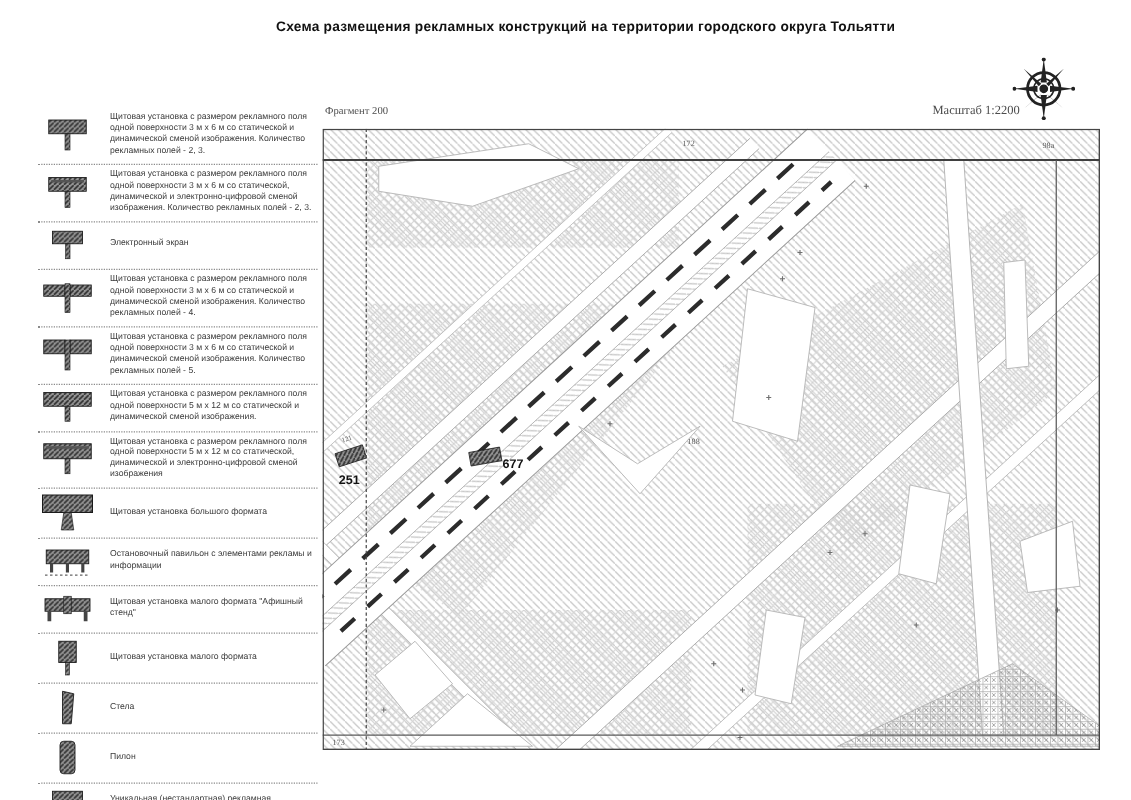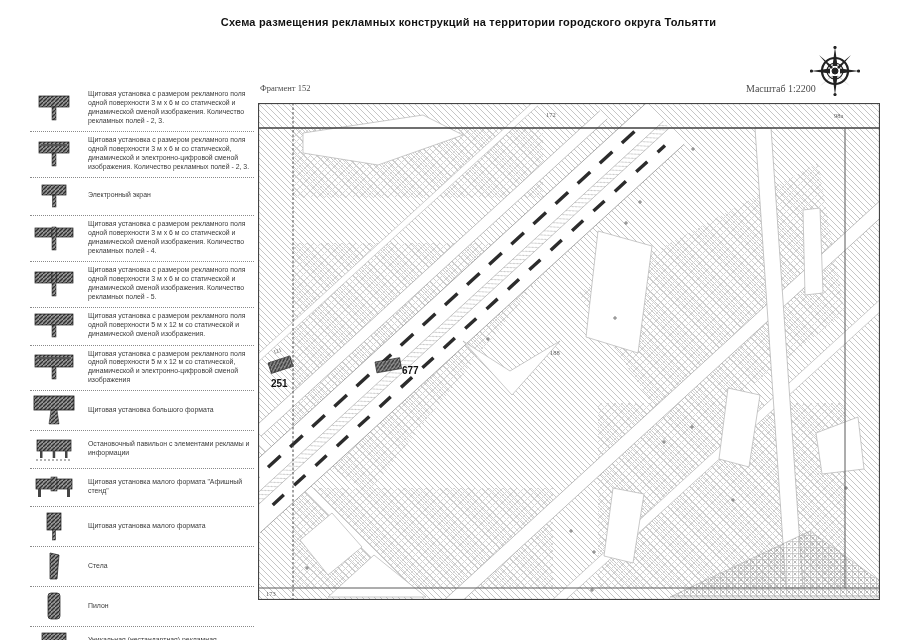--- a/index.html
+++ b/index.html
@@ -203,21 +203,21 @@
           <rect x="14" y="19" width="2" height="7" fill="#444"></rect>
           <rect x="22" y="19" width="2" height="7" fill="#444"></rect>
           <rect x="30" y="19" width="2" height="7" fill="#444"></rect>
         </svg>
     </span>
     <span class="legend-label">Уникальная (нестандартная) рекламная конструкция</span>
   </div>
 
 </div>
 
-<div class="map-fragment-label">Фрагмент 152</div>
+<div class="map-fragment-label">Фрагмент 200</div>
 <div class="map-scale-label">Масштаб 1:2200</div>
 
 <svg class="compass" viewBox="0 0 50 50">
   <g stroke="#222" fill="none">
     <circle cx="25" cy="25" r="13" stroke-width="2.2"></circle>
     <circle cx="25" cy="25" r="8" stroke-width="1.2"></circle>
     <circle cx="25" cy="25" r="3" fill="#222"></circle>
   </g>
   <g fill="#222">
     <polygon points="25,1 27.5,20 22.5,20"></polygon>

